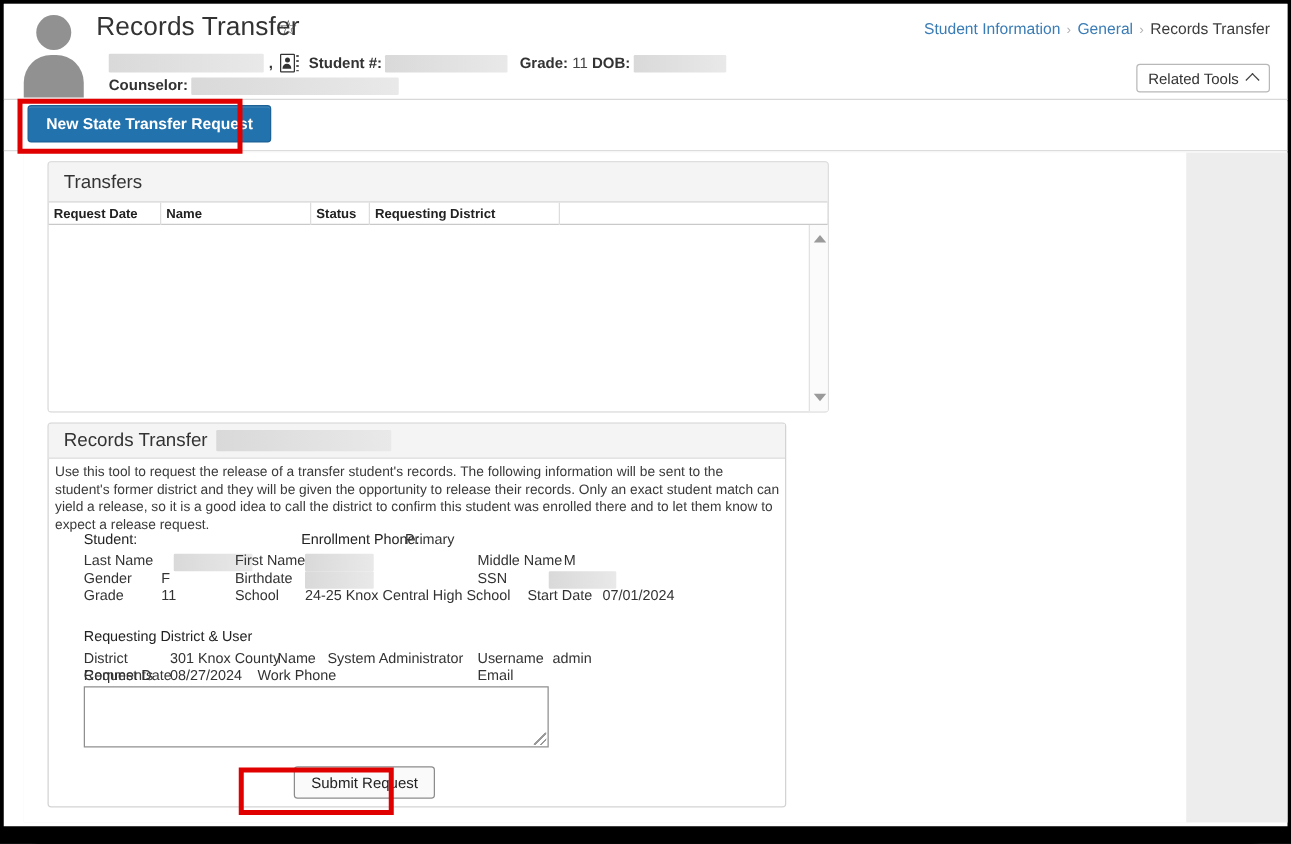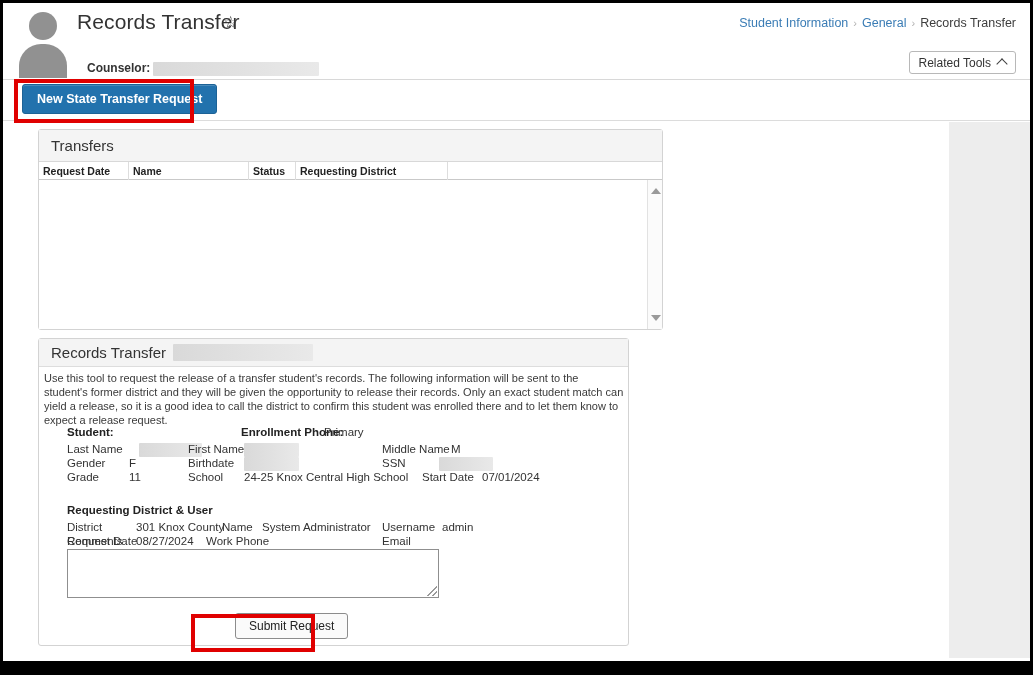--- a/index.html
+++ b/index.html
@@ -225,21 +225,21 @@
     display: flex; align-items: center; padding-left: 12px;
     font-size: 15px; color: #333;
   }
   #rt-title-redact { width: 140px; height: 17px; margin-left: 7px; }
   #rt-desc {
     position: absolute; left: 5px; top: 32px;
     width: 580px;
     font-size: 11px; color: #3a3a3a; line-height: 14px;
   }
   .sec-head {
-    position: absolute; font-size: 11.5px; font-weight: bold; color: #222;
+    position: absolute; font-size: 11.5px; font-weight: normal; color: #222;
     white-space: nowrap;
   }
   .fld-label {
     position: absolute; font-size: 11.5px; color: #333; white-space: nowrap;
   }
   .fld-val {
     position: absolute; font-size: 11.5px; color: #333; white-space: nowrap;
   }
   .fld-redact { position: absolute; height: 14px; }
 
@@ -293,20 +293,32 @@
     <div id="header">
 
       <div id="avatar">
         <div class="head"></div>
         <div class="body"></div>
       </div>
 
       <div id="page-title">Records Transfer</div>
       <div id="fav-star">☆</div>
 
+      <div id="student-line1">
+        <span class="redact" id="name-redact"></span><span style="color:#333;">,</span>
+        <span id="idcard-icon">
+          <span class="card"></span>
+          <span class="dot"></span>
+          <span class="torso"></span>
+          <span class="bind"></span>
+        </span>
+        <span class="hdr-label">Student #:</span><span class="redact" id="stu-num-redact"></span><span class="hdr-label">Grade:</span>
+        <span class="hdr-val">11</span>
+        <span class="hdr-label">DOB:</span><span class="redact" id="dob-redact"></span>
+      </div>
 
       <div id="counselor-line">
         <span class="hdr-label">Counselor:</span><span class="redact" id="counselor-redact"></span>
       </div>
 
       <div id="breadcrumb">
         <a href="#">Student Information</a><span class="sep">›</span><a href="#">General</a><span class="sep">›</span><span class="current">Records Transfer</span>
       </div>
 
       <div id="related-tools">

